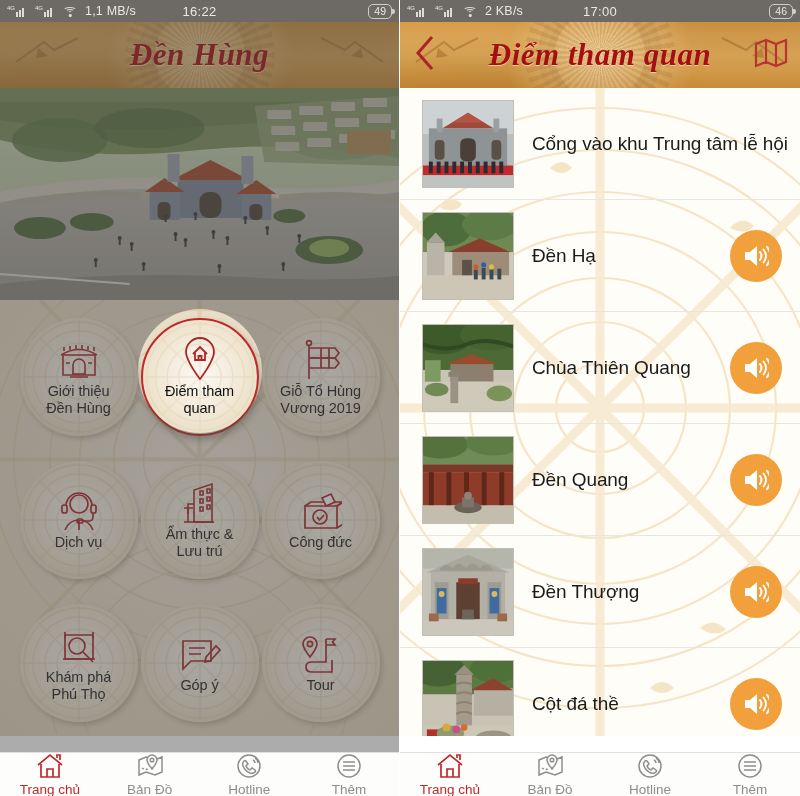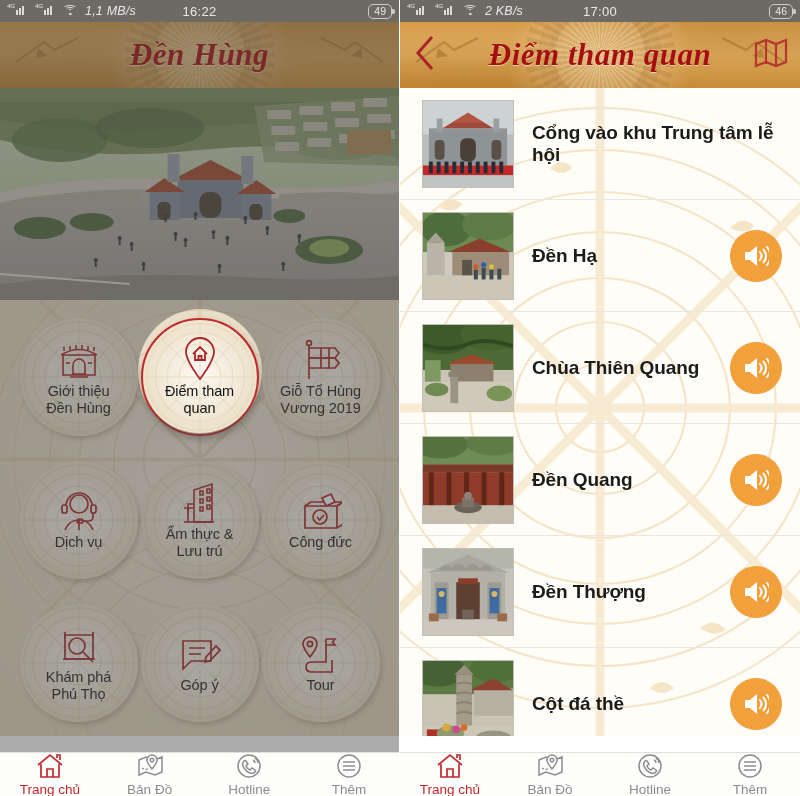--- a/index.html
+++ b/index.html
@@ -11,21 +11,21 @@
   .screens { display:flex; width:800px; height:796px; }
   .phone { width:400px; height:796px; position:relative; overflow:hidden; background:#fff; }
   .phone.left { border-right:1px solid #ffffff; }
 
   
   .statusbar {
     height:22px; background:#6d6a66; color:#e9e7e4;
     display:flex; align-items:center; position:relative;
     font-size:12.5px; padding:0 7px; z-index:40;
   }
-  .sb-left { display:flex; gap:8px;font-style:italic; }
+  .sb-left { display:flex; align-items:center; gap:8px; }
   .sig { display:flex; align-items:flex-end; gap:1px; height:11px; position:relative; padding-left:9px; }
   .sig i { display:block; width:2px; background:#dedbd7; }
   .sig i:nth-child(1){height:3px;} .sig i:nth-child(2){height:5px;}
   .sig i:nth-child(3){height:7px;} .sig i:nth-child(4){height:9px;}
   .sig b { position:absolute; left:0; top:-1px; font-size:6px; font-weight:normal; line-height:6px; }
   .wifi { width:14px; height:11px; position:relative; }
   .wifi span { position:absolute; border:1.4px solid #dedbd7; border-bottom-color:transparent;
                border-left-color:transparent; border-right-color:transparent; border-radius:50% 50% 0 0; left:50%; transform:translateX(-50%); }
   .wifi span:nth-child(1){ width:14px; height:7px; top:1px; }
   .wifi span:nth-child(2){ width:9px; height:5px; top:3px; }
@@ -122,21 +122,21 @@
   .tab-label { font-size:13.5px; color:#8d8d8d; }
   .tab.active .tab-label { color:#c0282b; }
   .tab-ico { height:28px; display:flex; align-items:center; justify-content:center; }
 
   
   .list {
     position:absolute; left:0; right:0; top:88px; bottom:60px; overflow:hidden;
     background:#fffdf7;
   }
   .list-bg { position:absolute; inset:0; opacity:.9; }
-  .rows { position:relative; z-index:2;font-weight:bold; }
+  .rows { position:relative; z-index:2; }
   .row {
     height:112px; display:flex; align-items:center; position:relative;
     border-bottom:1px solid #e9e6df; padding:0 10px 0 22px; cursor:pointer;
   }
   .row:last-child { border-bottom:none; }
   .thumb {
     width:92px; height:88px; flex:none; background:#cfcbc2; overflow:hidden;
     border:1px solid rgba(0,0,0,.06);
   }
   .thumb svg { display:block; width:100%; height:100%; }

